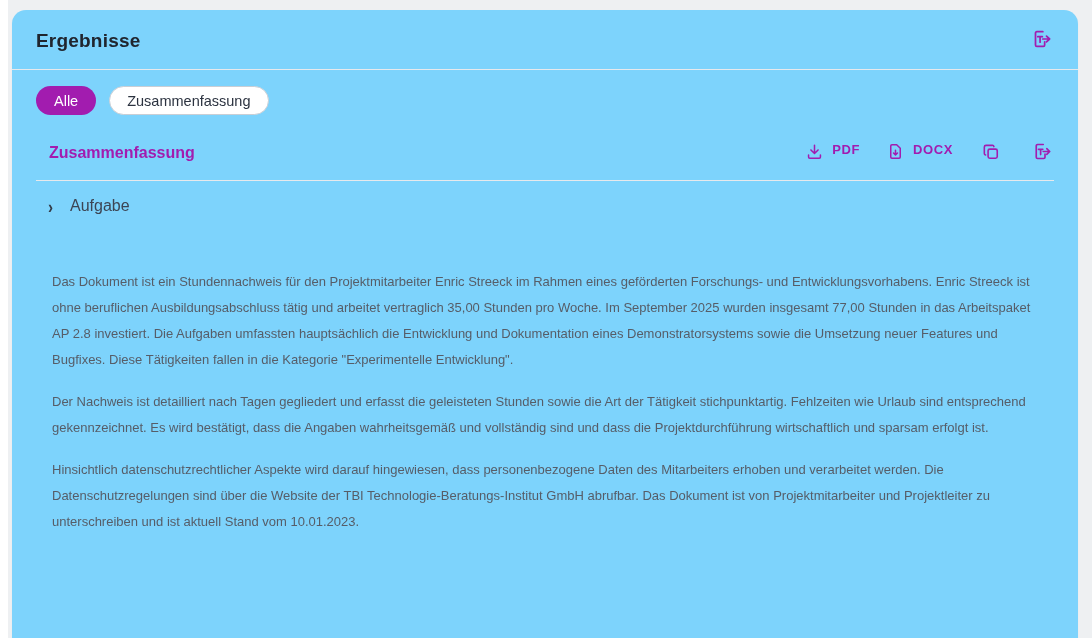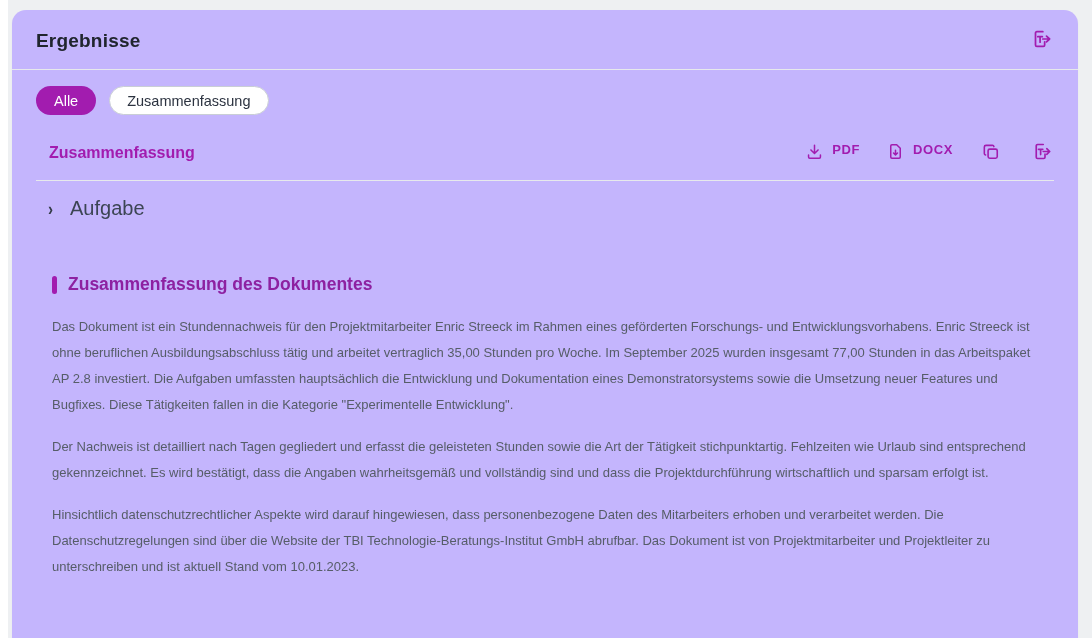--- a/index.html
+++ b/index.html
@@ -7,21 +7,21 @@
     width: 1092px; height: 638px; overflow: hidden;
     background: #eef0f2;
     font-family: "Liberation Sans", sans-serif;
   }
   .left-strip {
     position: absolute; left: 0; top: 0; width: 8px; height: 638px;
     background: #ffffff;
   }
   .panel {
     position: absolute; left: 12px; top: 10px; right: 14px; bottom: 0;
-    background: #c4b5fd;
+    background: #7dd3fc;
     border-radius: 14px 14px 0 0;
     box-shadow: 0 1px 2px rgba(0,0,0,0.04);
   }
   .panel-header {
     display: flex; align-items: center; justify-content: space-between;
     padding: 16px 24px 14px 24px;
     border-bottom: 1px solid #e7e9ec;
   }
   .panel-title {
     font-size: 19px; font-weight: bold; color: #20252e;
@@ -60,21 +60,21 @@
     font-size: 13px; font-weight: bold; letter-spacing: 0.6px;
   }
   .outline-row {
     display: flex; align-items: center; gap: 17px;
     padding: 16px 24px 16px 36px; cursor: pointer;
   }
   .chevron {
     color: #333b47; font-size: 15px; font-weight: bold;
     transform: scaleY(1.25); display: inline-block;
   }
-  .outline-label { font-size: 20px; color: #3c4554; }
+  .outline-label { font-size: 16px; color: #3c4554; }
   .doc-section { padding: 38px 40px 0 40px; }
   .doc-heading-row { display: flex; align-items: center; gap: 11px; margin-bottom: 19px; }
   .doc-heading-bar {
     width: 5px; height: 18px; border-radius: 3px; background: var(--accent);
   }
   .doc-heading {
     font-size: 17.5px; font-weight: bold; color: #8d21a1;
   }
   .doc-paragraph {
     font-size: 13px; line-height: 26px; color: #565d68;
@@ -147,22 +147,18 @@
       </button>
     </div>
   </div>
 
   <div class="outline-row">
     <span class="chevron">›</span>
     <span class="outline-label">Aufgabe</span>
   </div>
 
   <div class="doc-section">
-    <div class="doc-heading-row">
-      <span class="doc-heading-bar"></span>
-      <span class="doc-heading">Zusammenfassung des Dokumentes</span>
-    </div>
     <p class="doc-paragraph">Das Dokument ist ein Stundennachweis für den Projektmitarbeiter Enric Streeck im Rahmen eines geförderten Forschungs- und Entwicklungsvorhabens. Enric Streeck ist ohne beruflichen Ausbildungsabschluss tätig und arbeitet vertraglich 35,00 Stunden pro Woche. Im September 2025 wurden insgesamt 77,00 Stunden in das Arbeitspaket AP 2.8 investiert. Die Aufgaben umfassten hauptsächlich die Entwicklung und Dokumentation eines Demonstratorsystems sowie die Umsetzung neuer Features und Bugfixes. Diese Tätigkeiten fallen in die Kategorie "Experimentelle Entwicklung".</p>
     <p class="doc-paragraph">Der Nachweis ist detailliert nach Tagen gegliedert und erfasst die geleisteten Stunden sowie die Art der Tätigkeit stichpunktartig. Fehlzeiten wie Urlaub sind entsprechend gekennzeichnet. Es wird bestätigt, dass die Angaben wahrheitsgemäß und vollständig sind und dass die Projektdurchführung wirtschaftlich und sparsam erfolgt ist.</p>
     <p class="doc-paragraph">Hinsichtlich datenschutzrechtlicher Aspekte wird darauf hingewiesen, dass personenbezogene Daten des Mitarbeiters erhoben und verarbeitet werden. Die Datenschutzregelungen sind über die Website der TBI Technologie-Beratungs-Institut GmbH abrufbar. Das Dokument ist von Projektmitarbeiter und Projektleiter zu unterschreiben und ist aktuell Stand vom 10.01.2023.</p>
   </div>
 
 </div>
 
 </body></html>

